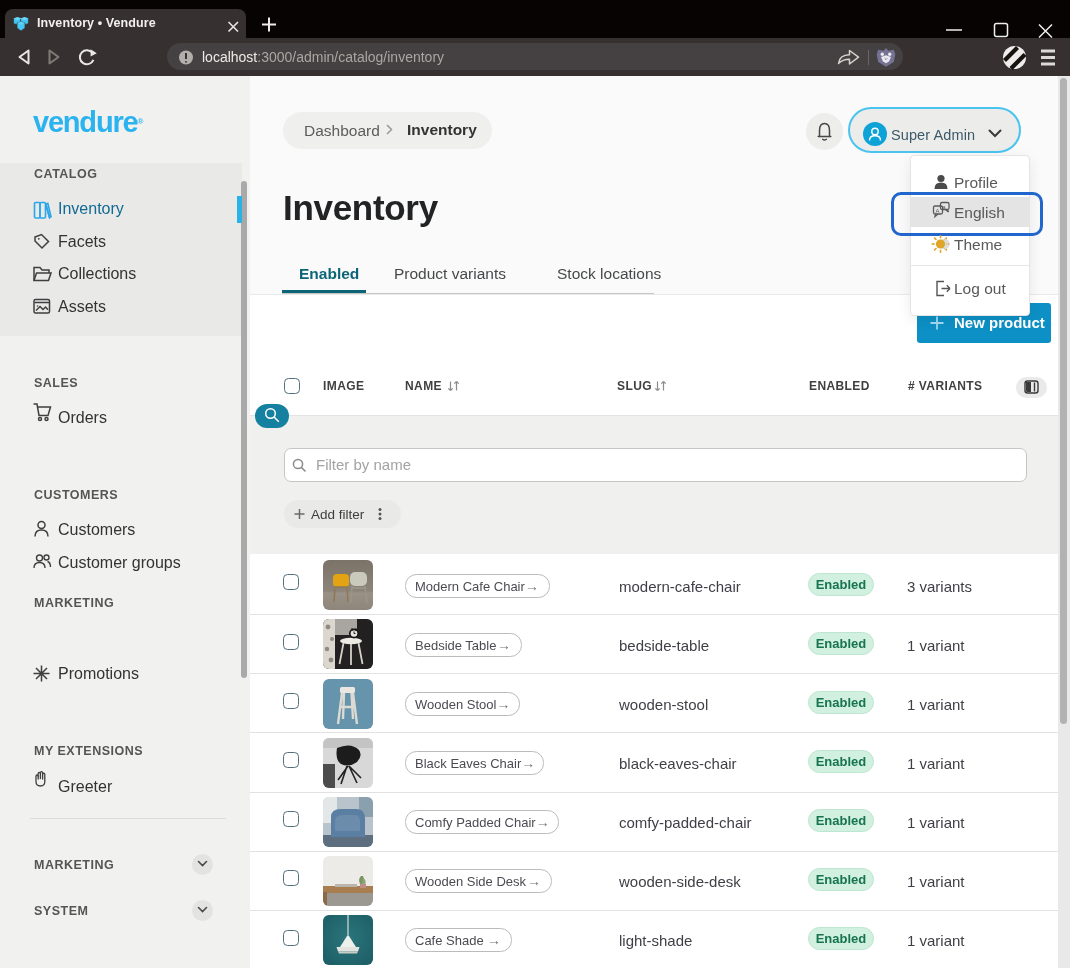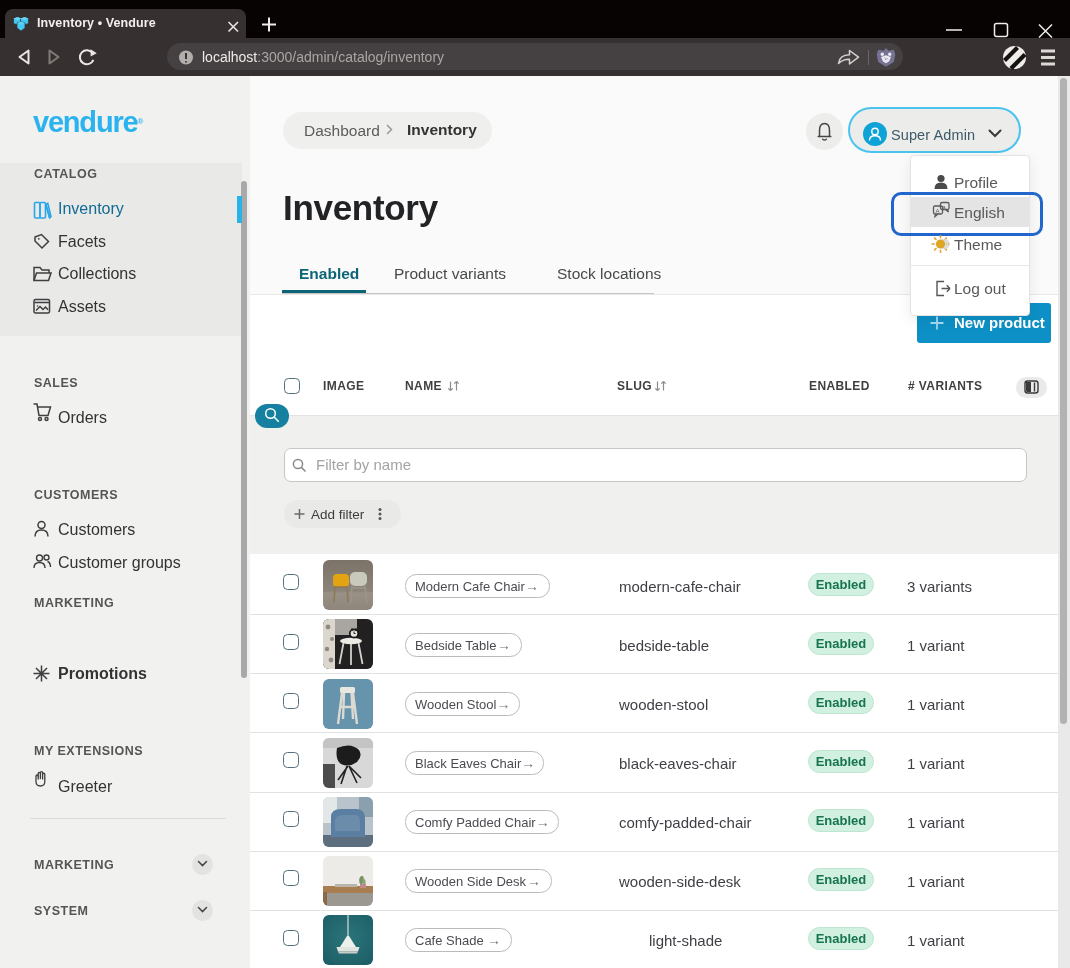--- a/index.html
+++ b/index.html
@@ -89,21 +89,21 @@
 <div class="abs navitem" style="top:200px;color:#116a93;">Inventory</div>
 <div class="abs navitem" style="top:233px;">Facets</div>
 <div class="abs navitem" style="top:265px;">Collections</div>
 <div class="abs navitem" style="top:298px;">Assets</div>
 <div class="abs navlabel" style="top:376px;">SALES</div>
 <div class="abs navitem" style="top:409px;">Orders</div>
 <div class="abs navlabel" style="top:488px;">CUSTOMERS</div>
 <div class="abs navitem" style="top:521px;">Customers</div>
 <div class="abs navitem" style="top:554px;">Customer groups</div>
 <div class="abs navlabel" style="top:596px;">MARKETING</div>
-<div class="abs navitem" style="top:665px;font-weight:bold;">Promotions</div>
+<div class="abs navitem" style="top:665px;">Promotions</div>
 <div class="abs navlabel" style="top:744px;">MY EXTENSIONS</div>
 <div class="abs navitem" style="top:778px;">Greeter</div>
 <div class="abs" id="side-divider"></div>
 <div class="abs navlabel" style="top:858px;">MARKETING</div>
 <div class="abs chev-circle" style="top:854px;"></div>
 <div class="abs navlabel" style="top:904px;">SYSTEM</div>
 <div class="abs chev-circle" style="top:900px;"></div>
 
 <div class="abs" id="content-top"></div>
 <div class="abs" id="content-main"></div>
@@ -282,21 +282,21 @@
         </defs>
 <rect width="50" height="50" fill="url(#g7)"></rect>
 <path d="M25 0 L25 22" stroke="#d8ddd9" stroke-width="1.2"></path>
 <path d="M24 21 L26 21 L33 32 L17 32 Z" fill="#eef0ec"></path>
 <path d="M13.5 32 L36.5 32 L35 36.5 L15 36.5 Z" fill="#e2e4e0"></path>
 <path d="M15 36.5 L35 36.5 L34 38.5 L16 38.5 Z" fill="#c9ccc7"></path>
 </svg></div>
 <div class="abs chip" style="left:405px;top:928px;width:107px;">
       <span class="ct">Cafe Shade</span>
     </div>
-<div class="abs slug" style="left:649px;top:932px;">light-shade</div>
+<div class="abs slug" style="left:619px;top:932px;">light-shade</div>
 <div class="abs badge" style="left:808px;top:927px;">Enabled</div>
 <div class="abs nvar" style="left:907px;top:932px;">1 variant</div>
 </div>
 
 <svg class="abs" style="left:0;top:0;" width="1070" height="76">
 
   <g>
     <path d="M13.5 18.6 L17.5 17 L21.5 18.6 L21.5 23.4 L17.5 25 L13.5 23.4 Z" fill="#40c4f2" stroke="#363130" stroke-width="0.7"></path>
     <path d="M20.5 18.6 L24.5 17 L28.5 18.6 L28.5 23.4 L24.5 25 L20.5 23.4 Z" fill="#40c4f2" stroke="#363130" stroke-width="0.7"></path>
     <path d="M17 23.1 L21 21.5 L25 23.1 L25 27.9 L21 31 L17 27.9 Z" fill="#46c9f5" stroke="#363130" stroke-width="0.7"></path>

